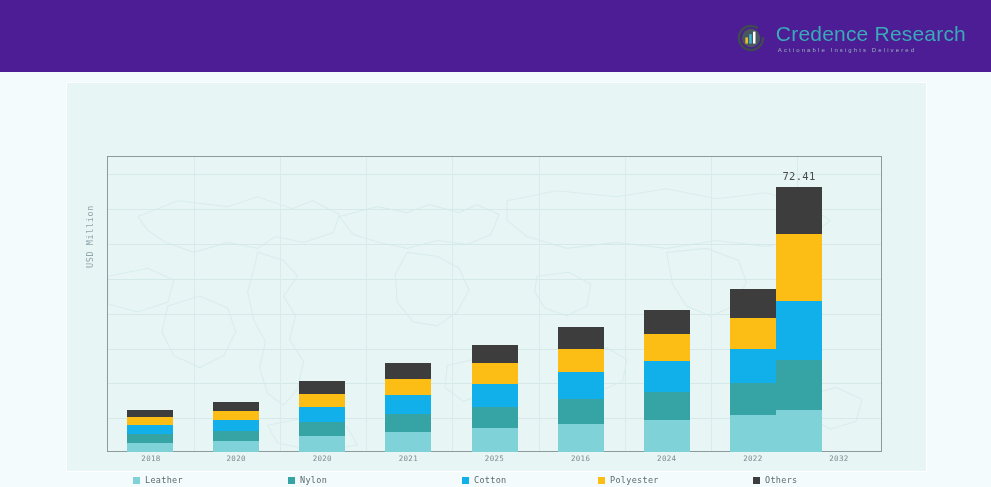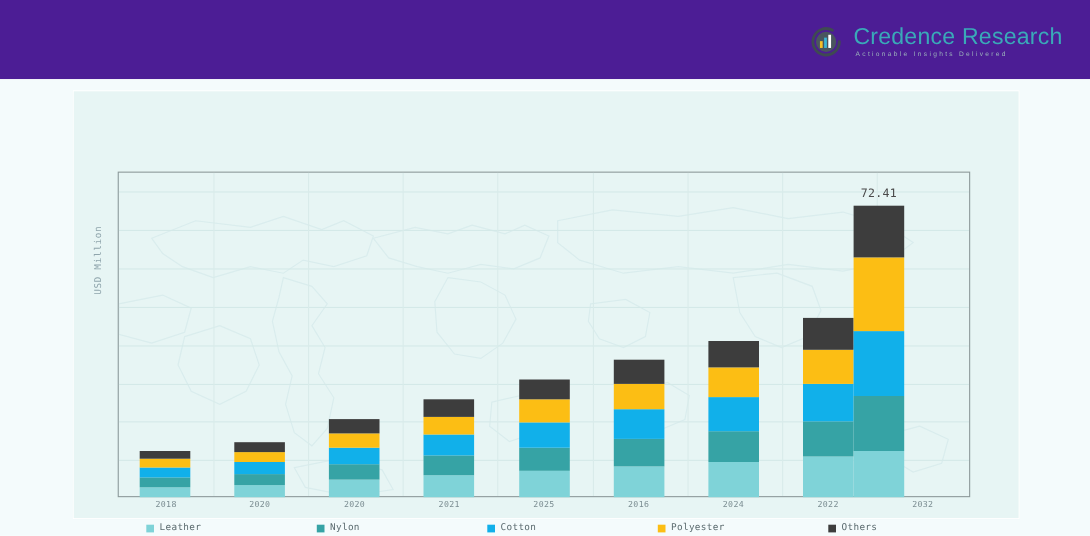--- a/index.html
+++ b/index.html
@@ -236,21 +236,21 @@
 
     <div id="legend">
         <div class="legend-item" style="left: 26px;">
           <span class="legend-swatch" style="background: rgb(127, 211, 216);"></span>
           <span class="legend-label">Leather</span>
         </div>
         <div class="legend-item" style="left: 181px;">
           <span class="legend-swatch" style="background: rgb(54, 163, 165);"></span>
           <span class="legend-label">Nylon</span>
         </div>
-        <div class="legend-item" style="left: 336px;">
+        <div class="legend-item" style="left: 355px;">
           <span class="legend-swatch" style="background: rgb(17, 176, 234);"></span>
           <span class="legend-label">Cotton</span>
         </div>
         <div class="legend-item" style="left: 491px;">
           <span class="legend-swatch" style="background: rgb(252, 190, 20);"></span>
           <span class="legend-label">Polyester</span>
         </div>
         <div class="legend-item" style="left: 646px;">
           <span class="legend-swatch" style="background: rgb(61, 61, 61);"></span>
           <span class="legend-label">Others</span>

